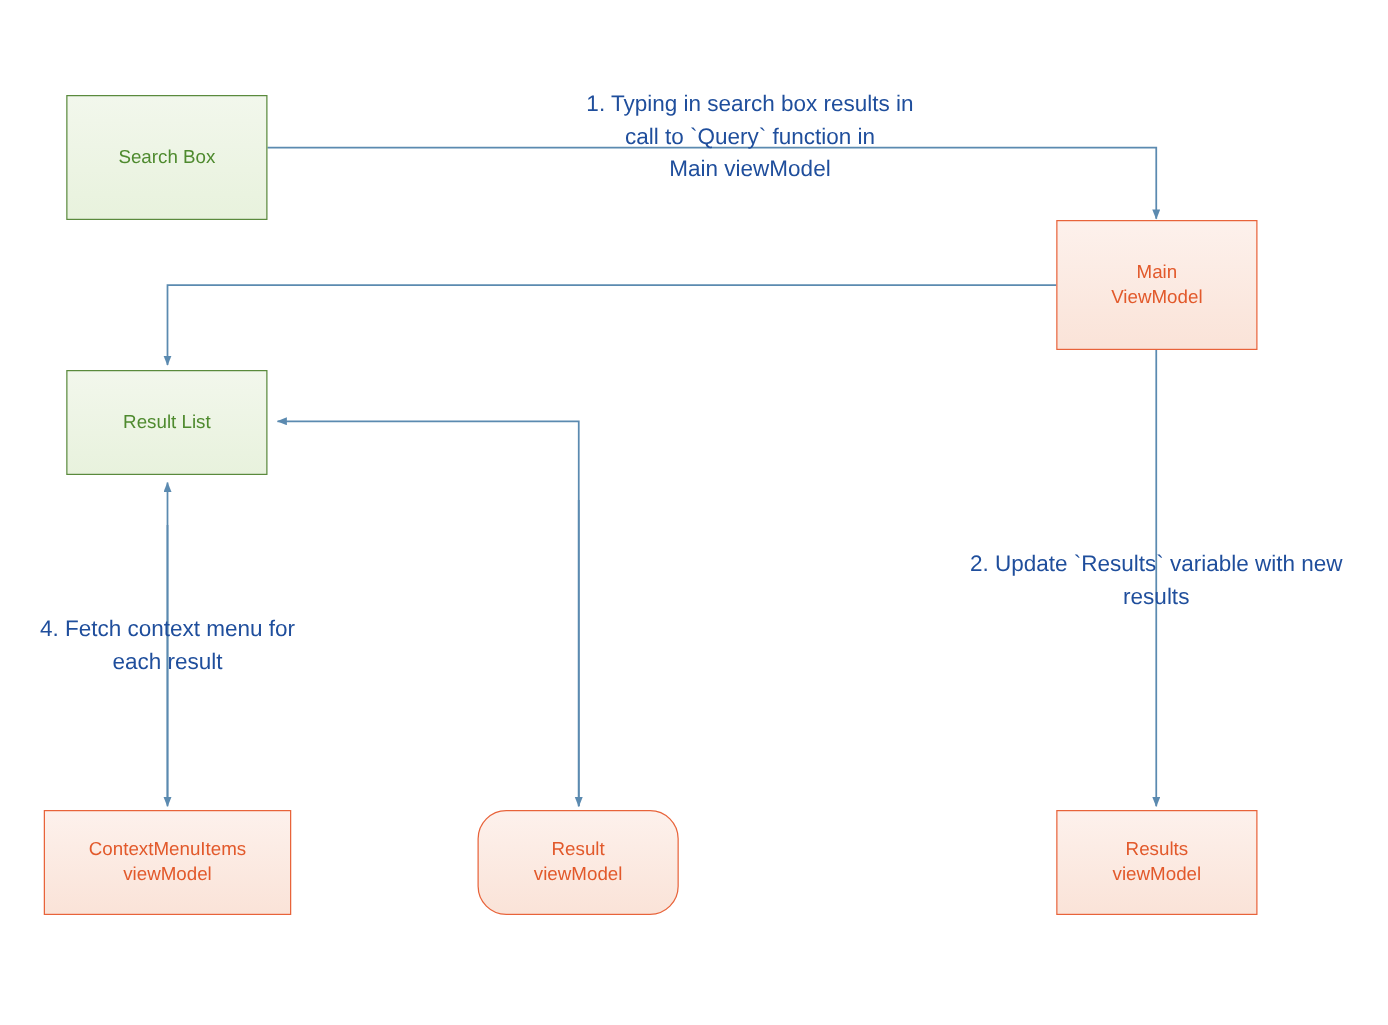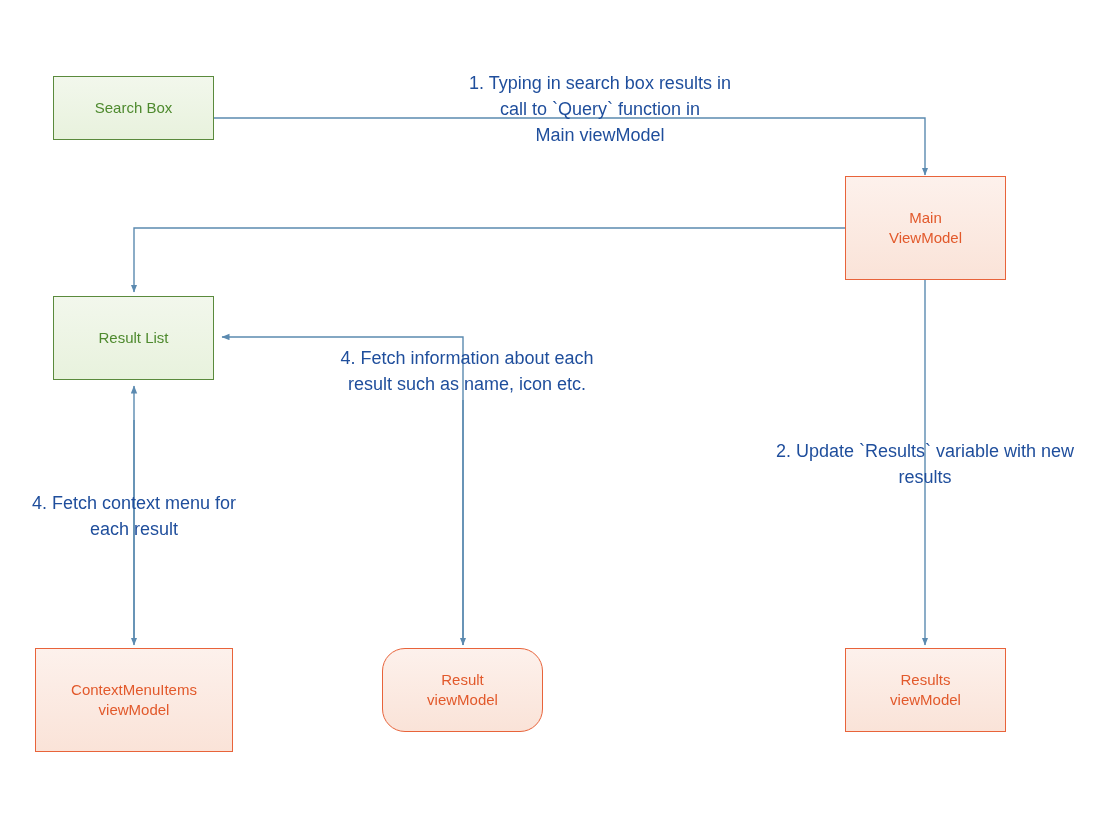--- a/index.html
+++ b/index.html
@@ -84,43 +84,41 @@
     <g>
       <path d="M463,400 L463,645" fill="none" stroke="#5b8ab0" stroke-width="1.4" marker-end="url(#arrowhead)"></path>
     </g>
 
     <g>
       <path d="M134,640 L134,386" fill="none" stroke="#5b8ab0" stroke-width="1.4" marker-end="url(#arrowhead)"></path>
       <path d="M134,420 L134,645" fill="none" stroke="#5b8ab0" stroke-width="1.4" marker-end="url(#arrowhead)"></path>
     </g>
   </svg>
 
-  <div class="node green" style="left:53px; top:76px; width:161px; height:64px;">Search Box</div>
+  <div class="node green" style="left:53px; top:76px; width:161px; height:100px;">Search Box</div>
 
   <div class="node orange" style="left:845px; top:176px; width:161px; height:104px;">Main
 ViewModel</div>
 
   <div class="node green" style="left:53px; top:296px; width:161px; height:84px;">Result List</div>
 
-  <div class="node orange" style="left:35px; top:648px; width:198px; height:104px;">ContextMenuItems
+  <div class="node orange" style="left:35px; top:648px; width:198px; height:84px;">ContextMenuItems
 viewModel</div>
 
   <div class="node orange" style="left:382px; top:648px; width:161px; height:84px;border-radius:23px;">Result
 viewModel</div>
 
   <div class="node orange" style="left:845px; top:648px; width:161px; height:84px;">Results
 viewModel</div>
 
   <div class="label" style="left:440px; top:70px; width:320px;">1. Typing in search box results in
 call to `Query` function in
 Main viewModel</div>
 
   <div class="label" style="left:755px; top:438px; width:340px;">2. Update `Results` variable with new
 results</div>
 
 
-  <div class="label" style="left:312px; top:345px; width:310px;">4. Fetch information about each
-result such as name, icon etc.</div>
 
   <div class="label" style="left:8px; top:490px; width:252px;">4. Fetch context menu for
 each result</div>
 
 </div>
 
 </body></html>

